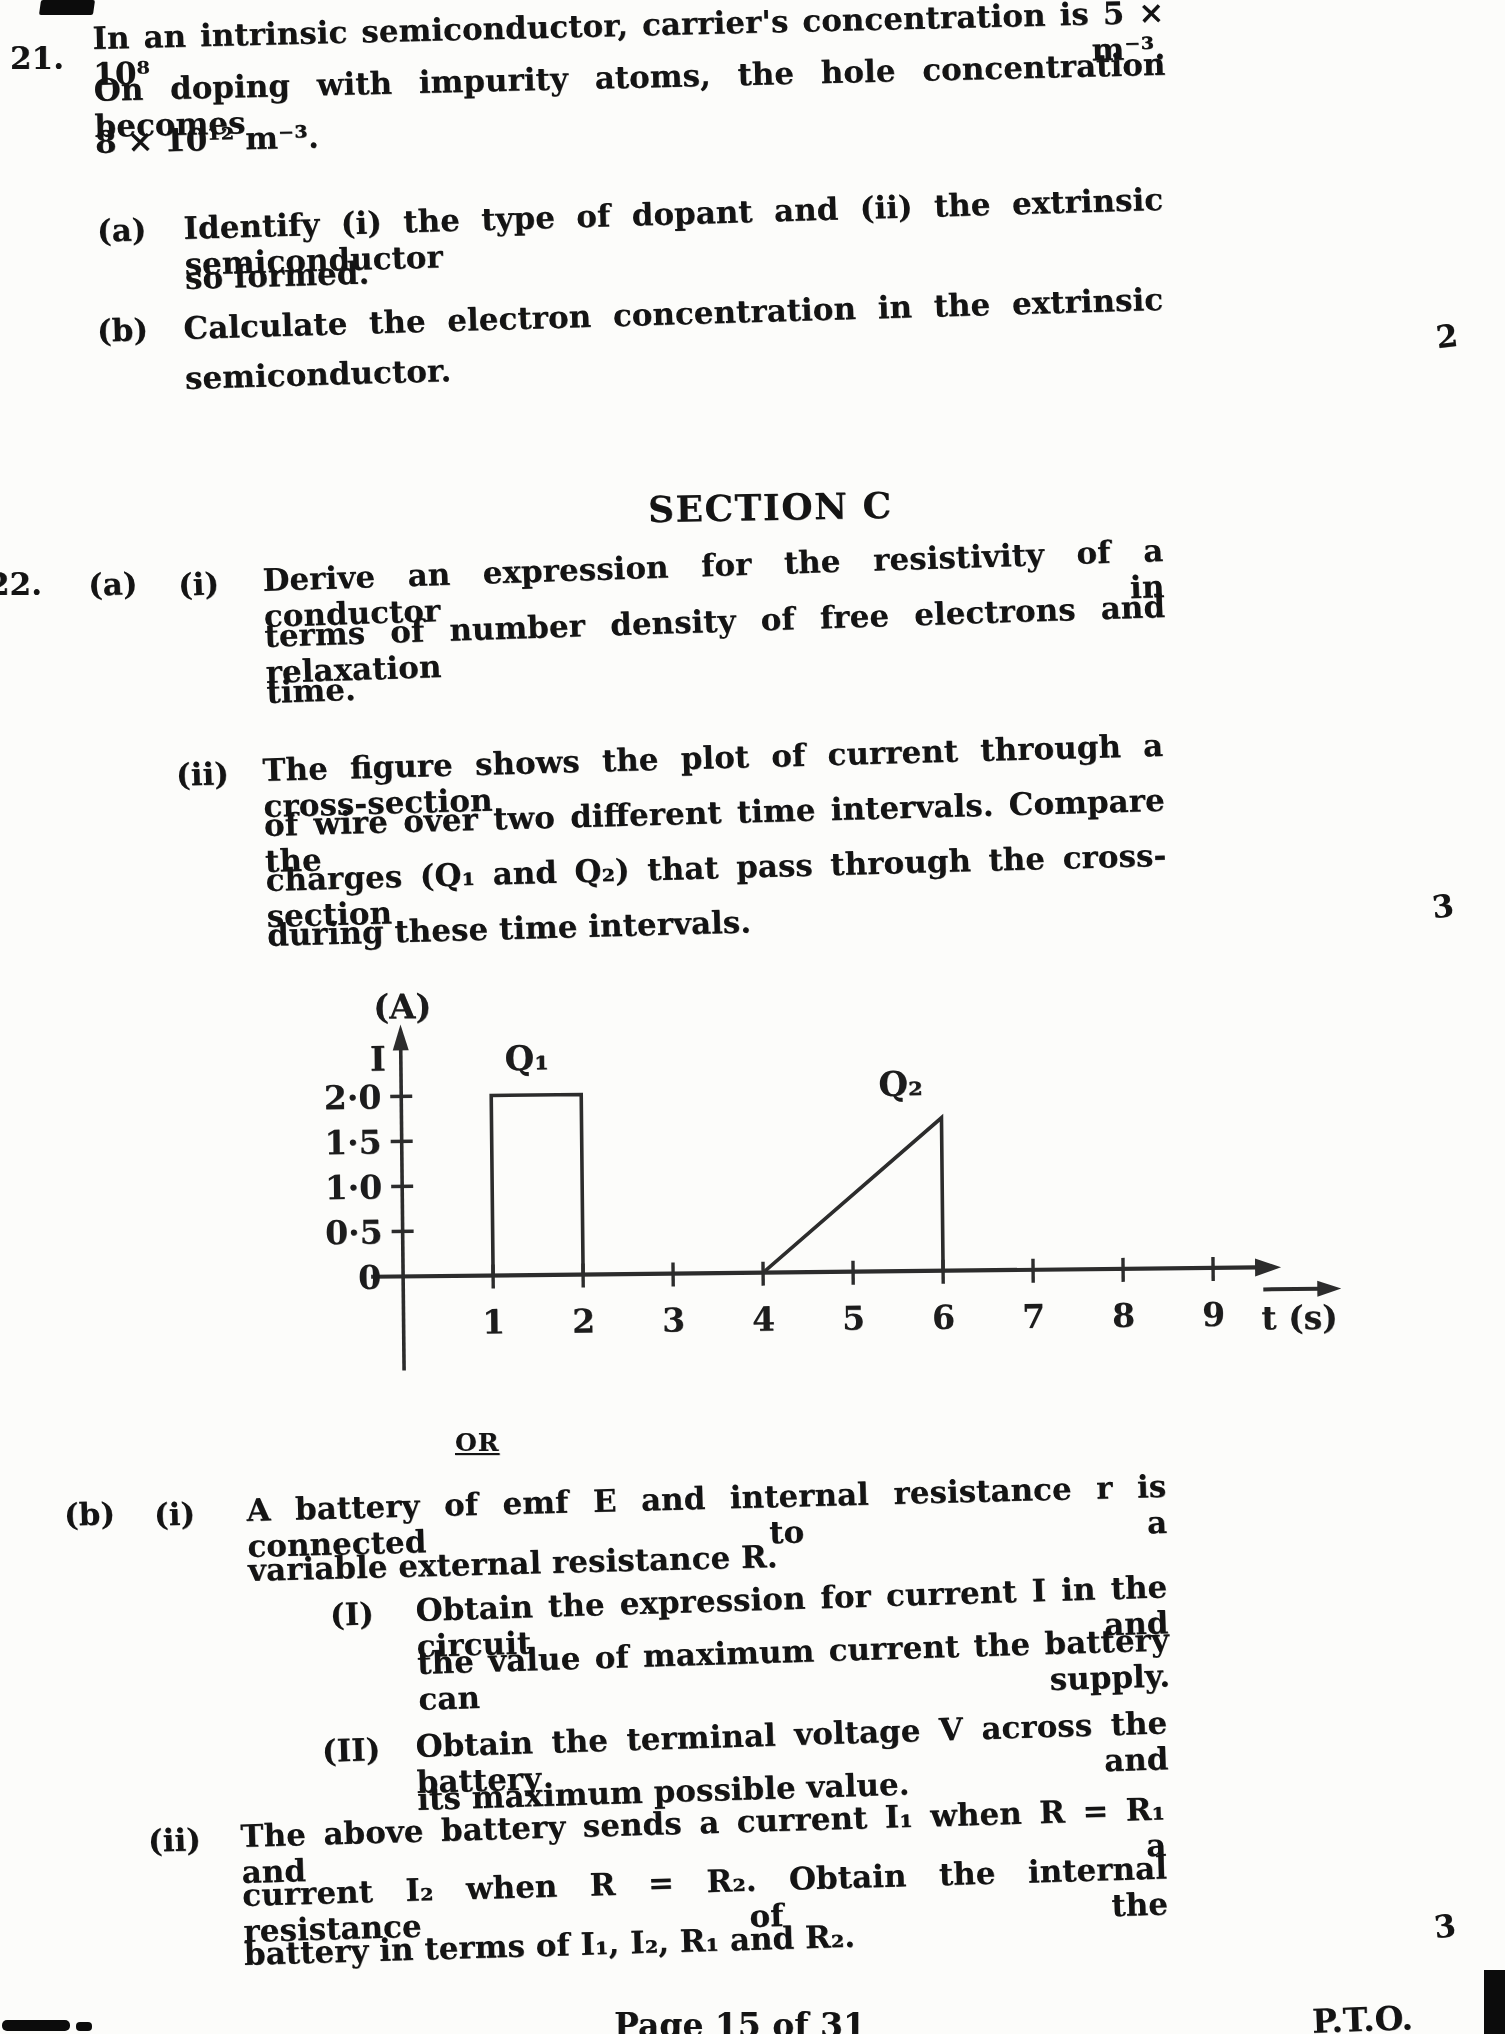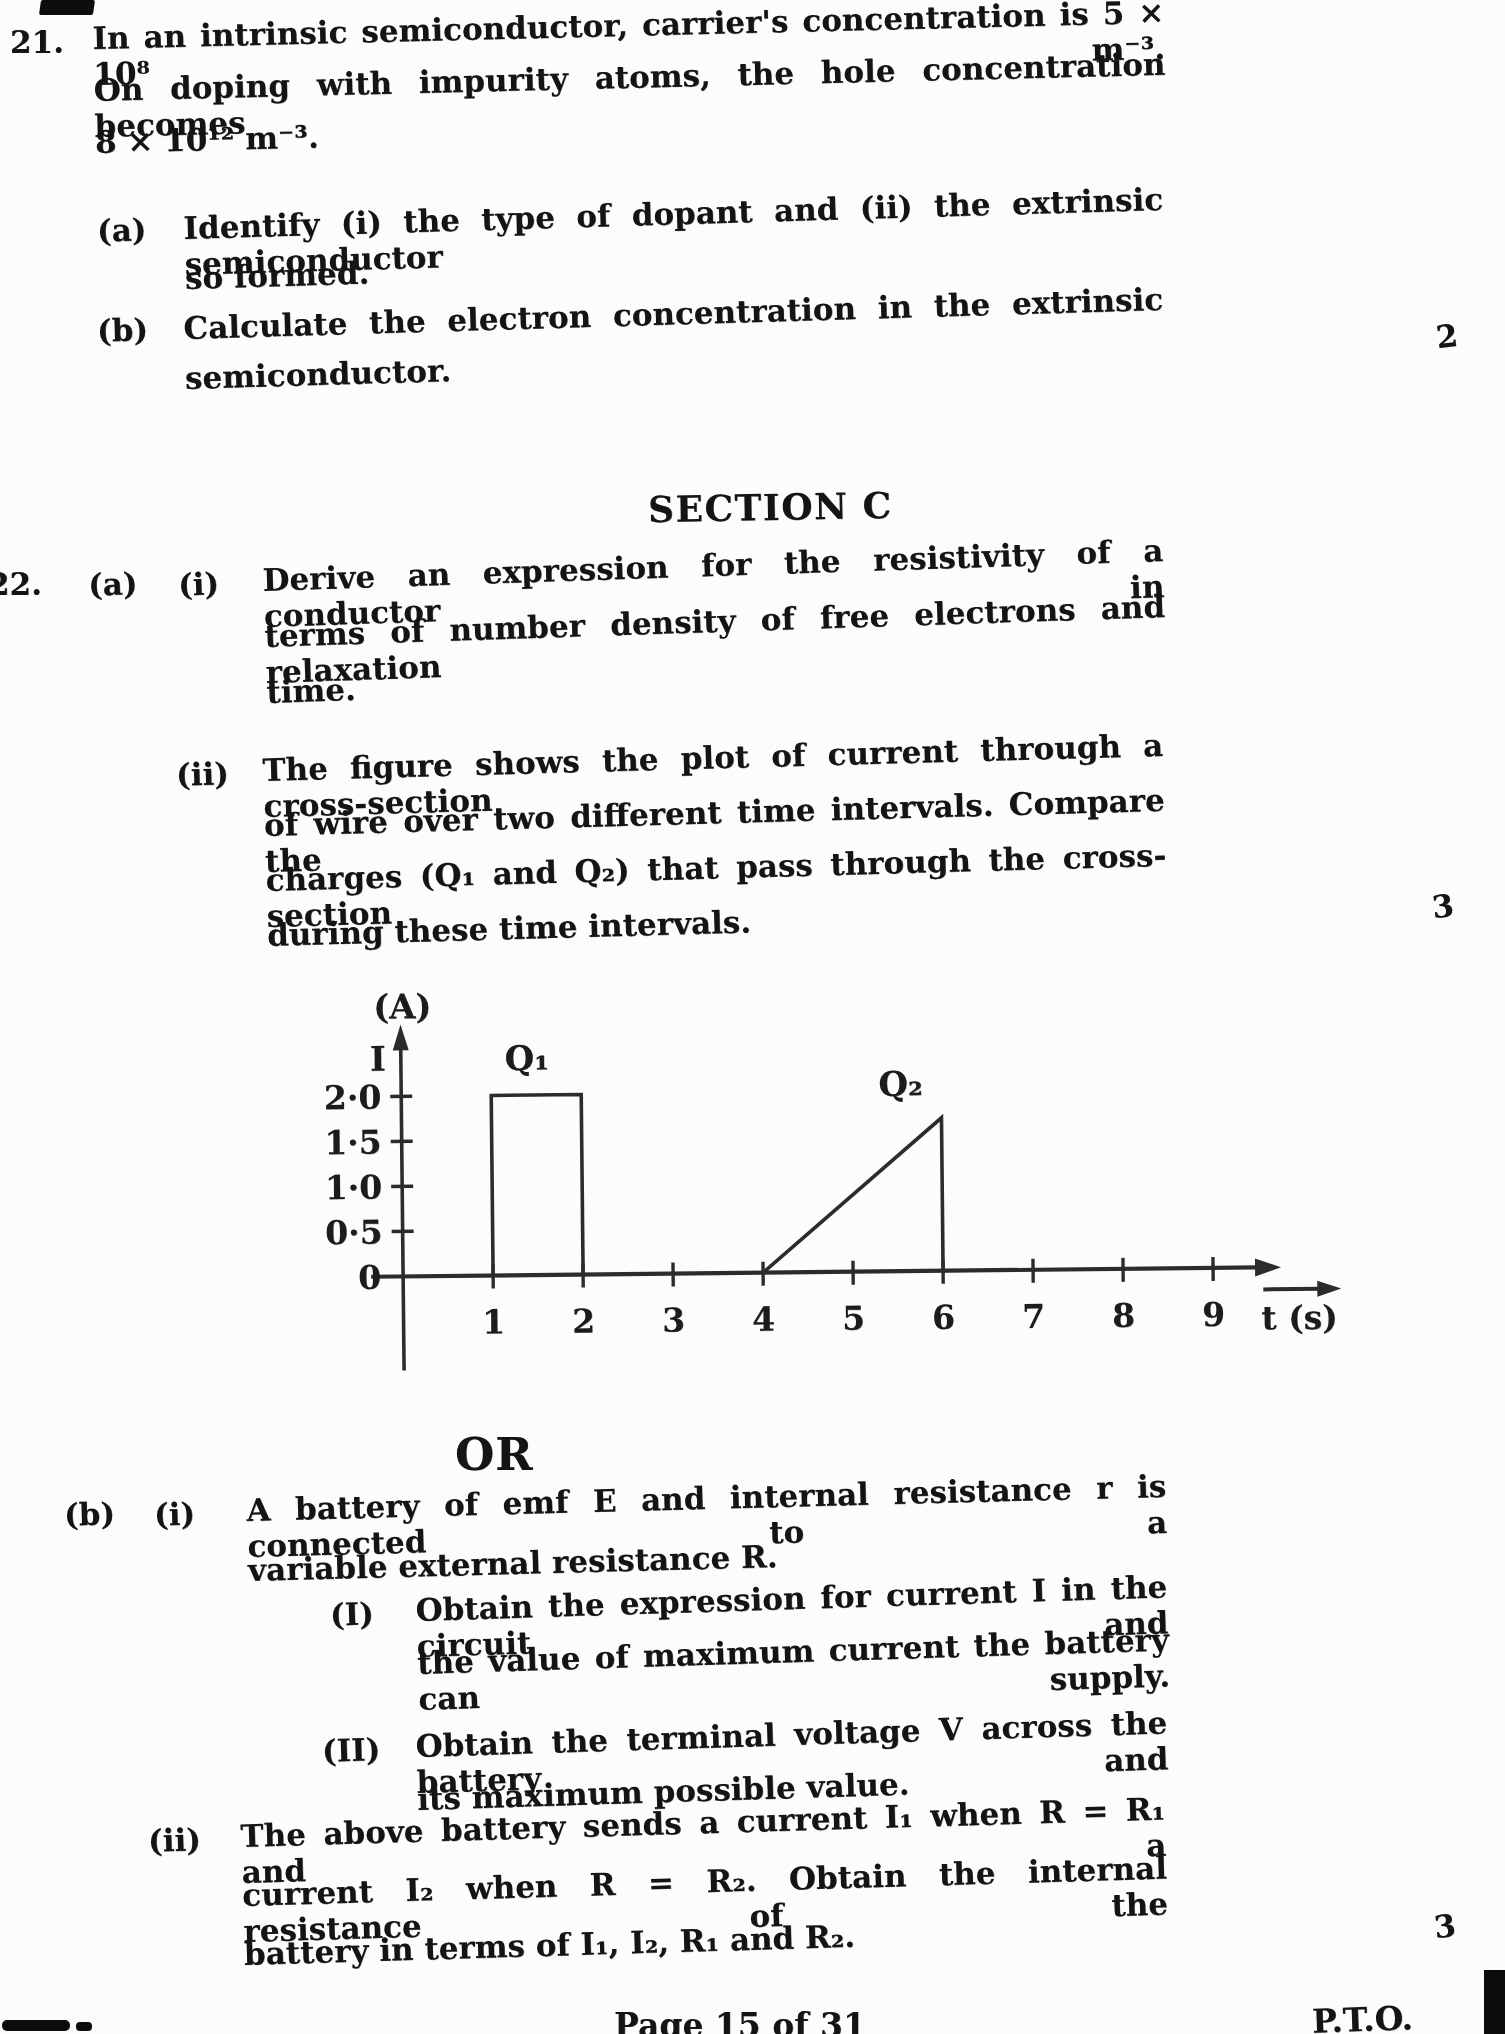--- a/index.html
+++ b/index.html
@@ -16,35 +16,35 @@
   .lh52 > div{height:52px;}
   .lh50 > div{height:50px;}
   .lh56 > div{height:56px;}
   .lh55 > div{height:55px;}
   .lh60 > div{height:60px;}
   .lh53 > div{height:53px;}
   .lh59 > div{height:59px;}
   .heading{font-size:36px;letter-spacing:1.5px;}
   .qnum{font-size:31px;}
   .mark{font-size:31px;transform:rotate(-7deg);}
-  .or{font-size:45px;letter-spacing:1px;}
+  .or{font-size:25px;letter-spacing:1px;text-decoration:underline;}
   .footer-text{font-size:33px;}
   .art{background:#0c0c0c;}
   svg text{font-family:"DejaVu Serif","Liberation Serif",serif;font-weight:700;fill:#1c1c1c;}
   .ctick{font-size:33px;}
   .clabel{font-size:34px;}
 </style>
 </head>
 <body>
 
 <div class="page">
 
   <div class="abs art" style="left:40px;top:0;width:54px;height:15px;border-radius:2px;transform:skewX(-8deg);"></div>
 
-  <div class="abs qnum" style="left:10px;top:24px;">21.</div>
+  <div class="abs qnum" style="left:10px;top:40px;">21.</div>
   <div class="abs blk fs31 lh52" style="left:92px;top:20px;width:1072px;transform:rotate(-1.4deg);">
     <div class="jl">In an intrinsic semiconductor, carrier's concentration is 5 × 10⁸ m⁻³.</div>
     <div class="jl">On doping with impurity atoms, the hole concentration becomes</div>
     <div class="tl">8 × 10¹² m⁻³.</div>
   </div>
 
   <div class="abs qnum" style="left:97px;top:212px;transform:rotate(-1.7deg);">(a)</div>
   <div class="abs blk fs31 lh50" style="left:183px;top:210px;width:980px;transform:rotate(-1.7deg);">
     <div class="jl">Identify (i) the type of dopant and (ii) the extrinsic semiconductor</div>
     <div class="tl">so formed.</div>

